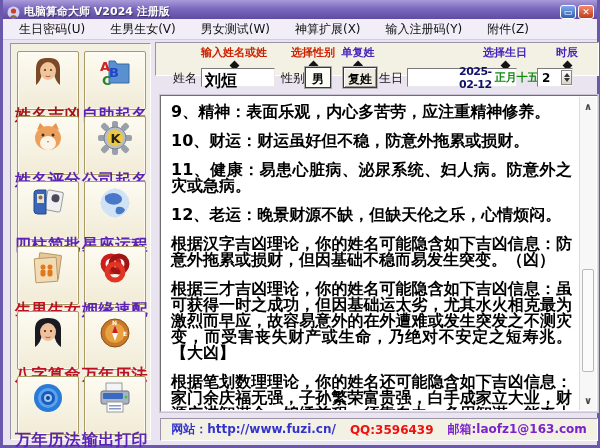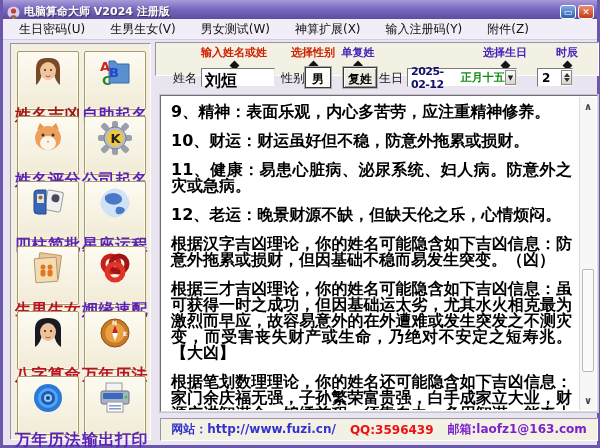--- a/index.html
+++ b/index.html
@@ -87,21 +87,21 @@
     position:absolute; top:1px; height:21px; width:34px;
     background:#f0ede0; border:1px solid #3a3a3a;
     box-shadow:inset 1px 1px 0 #ffffff, inset -1px -1px 0 #9a9a9a, 0 0 0 1px #b5b5b5;
     text-align:center; font-weight:bold; padding-top:3px; color:#000; cursor:default;
   }
   .combo {
     position:absolute; top:2px; height:19px; width:110px; background:#fff;
     border:1px solid; border-color:#7b7b7b #e8e8e8 #e8e8e8 #7b7b7b;
     font-size:11px; font-weight:bold; display:flex; align-items:center; padding-left:3px;
   }
-  .combo .date { color:#10106a; letter-spacing:-0.5px; }
+  .combo .date { color:#10106a; letter-spacing:-0.5px;margin-left:48px; }
   .combo .lunar { color:#0f8a0f; margin-left:3px; white-space:nowrap; }
   .combo .drop {
     margin-left:auto; width:15px; height:15px; background:linear-gradient(#fdfdfd,#d8d4c8);
     border:1px solid #8a8a8a; display:flex; align-items:center; justify-content:center;
     font-size:7px; color:#222; cursor:default;
   }
   .spin {
     position:absolute; top:2px; height:19px; width:36px; background:#fff;
     border:1px solid; border-color:#7b7b7b #e8e8e8 #e8e8e8 #7b7b7b;
     font-size:12px; font-weight:bold; display:flex; align-items:center; padding-left:4px;

